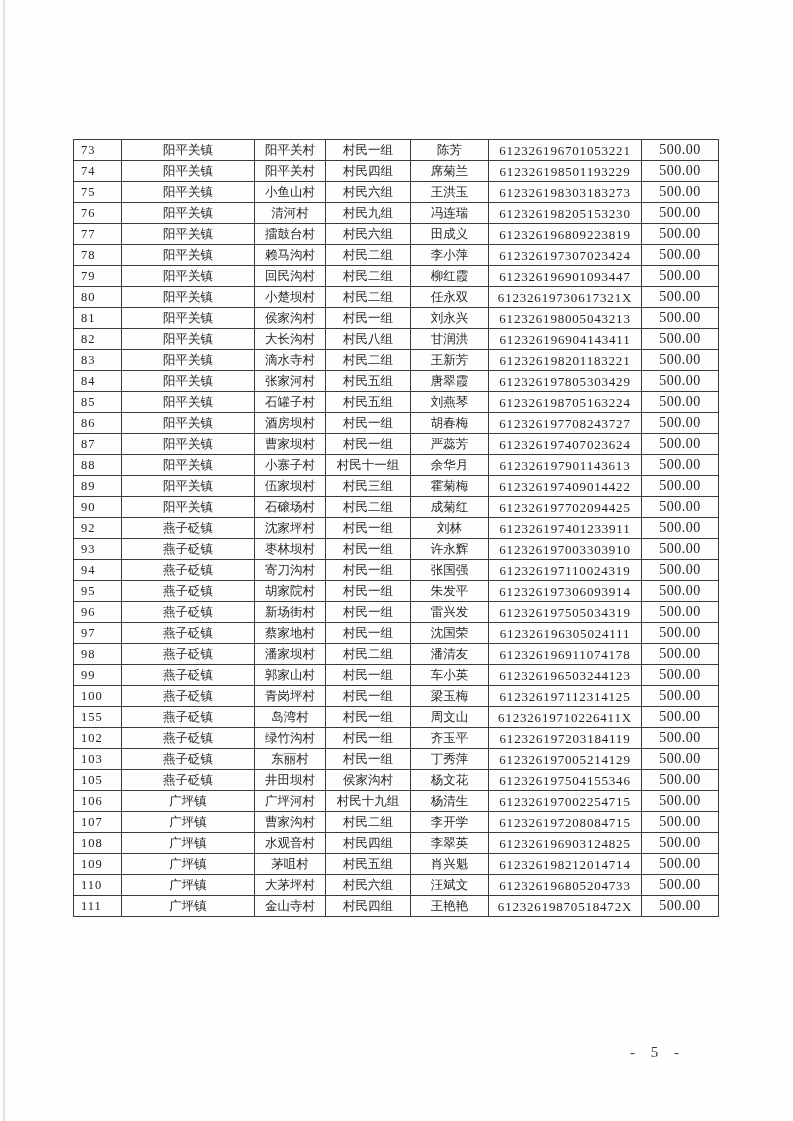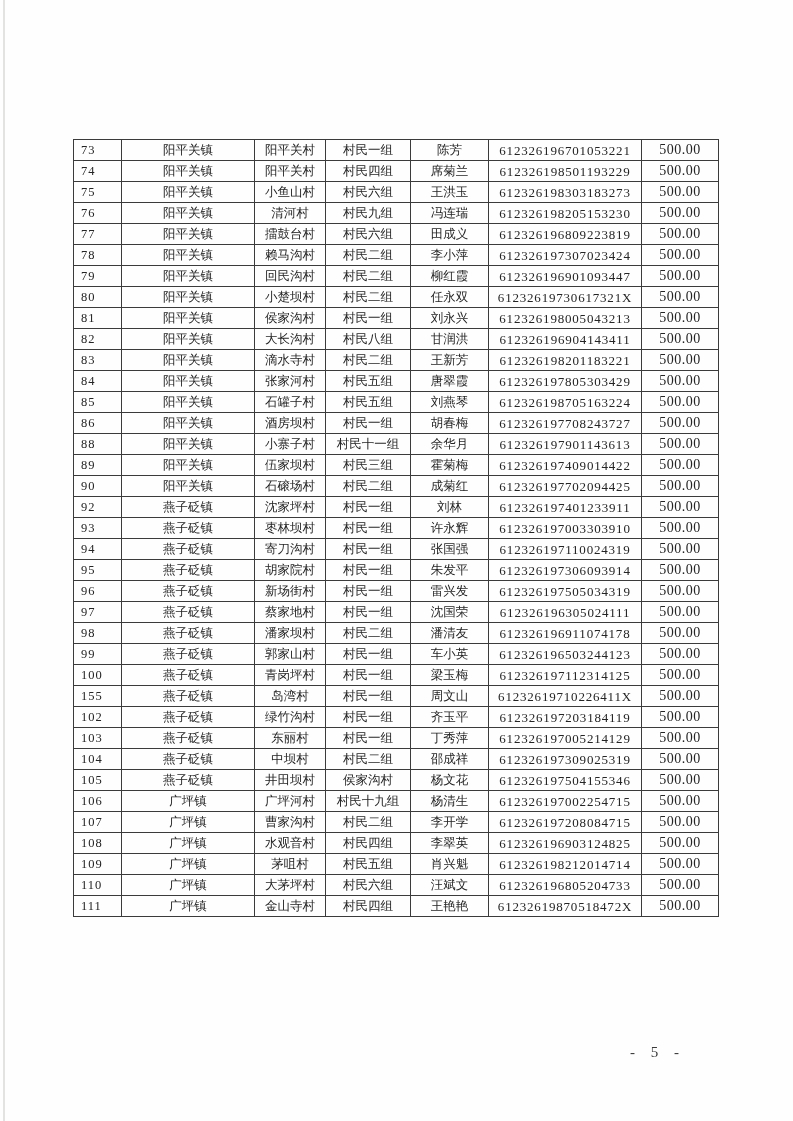--- a/index.html
+++ b/index.html
@@ -208,20 +208,29 @@
         <tr>
           <td class="c0">86</td>
           <td class="c1">阳平关镇</td>
           <td class="c2">酒房坝村</td>
           <td class="c3">村民一组</td>
           <td class="c4">胡春梅</td>
           <td class="c5">612326197708243727</td>
           <td class="c6">500.00</td>
         </tr>
         <tr>
+          <td class="c0">87</td>
+          <td class="c1">阳平关镇</td>
+          <td class="c2">曹家坝村</td>
+          <td class="c3">村民一组</td>
+          <td class="c4">严蕊芳</td>
+          <td class="c5">612326197407023624</td>
+          <td class="c6">500.00</td>
+        </tr>
+        <tr>
           <td class="c0">88</td>
           <td class="c1">阳平关镇</td>
           <td class="c2">小寨子村</td>
           <td class="c3">村民十一组</td>
           <td class="c4">余华月</td>
           <td class="c5">612326197901143613</td>
           <td class="c6">500.00</td>
         </tr>
         <tr>
           <td class="c0">89</td>
@@ -340,29 +349,20 @@
           <td class="c5">612326197203184119</td>
           <td class="c6">500.00</td>
         </tr>
         <tr>
           <td class="c0">103</td>
           <td class="c1">燕子砭镇</td>
           <td class="c2">东丽村</td>
           <td class="c3">村民一组</td>
           <td class="c4">丁秀萍</td>
           <td class="c5">612326197005214129</td>
-          <td class="c6">500.00</td>
-        </tr>
-        <tr>
-          <td class="c0">104</td>
-          <td class="c1">燕子砭镇</td>
-          <td class="c2">中坝村</td>
-          <td class="c3">村民二组</td>
-          <td class="c4">邵成祥</td>
-          <td class="c5">612326197309025319</td>
           <td class="c6">500.00</td>
         </tr>
         <tr>
           <td class="c0">105</td>
           <td class="c1">燕子砭镇</td>
           <td class="c2">井田坝村</td>
           <td class="c3">侯家沟村</td>
           <td class="c4">杨文花</td>
           <td class="c5">612326197504155346</td>
           <td class="c6">500.00</td>

